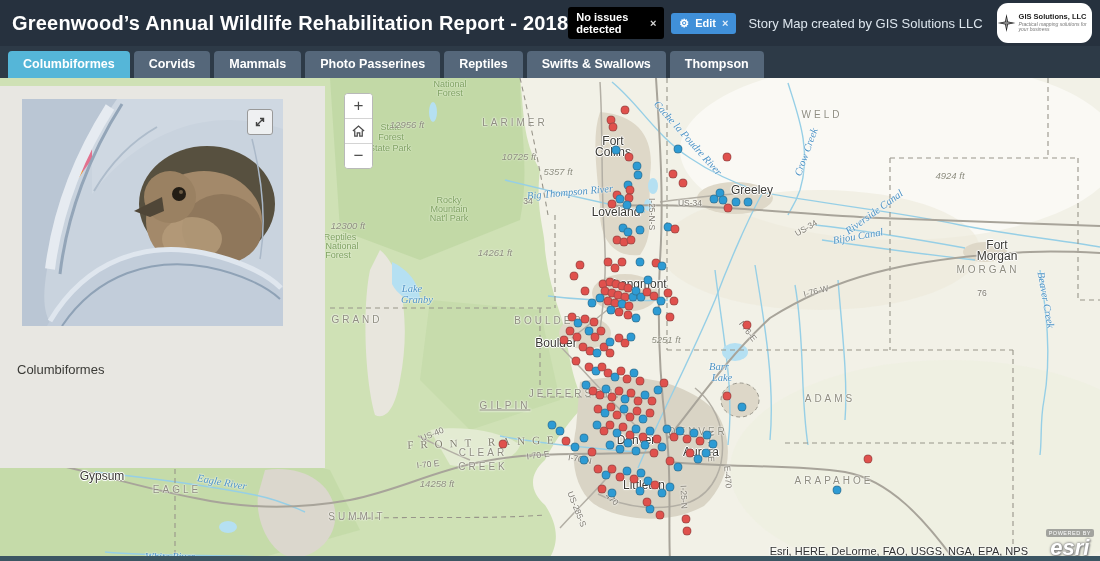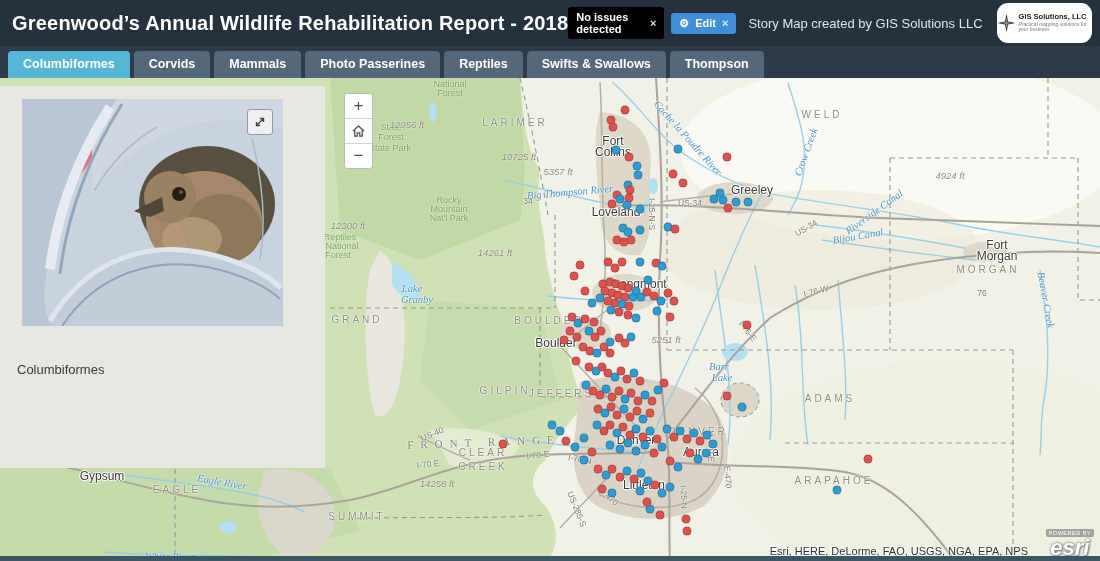--- a/index.html
+++ b/index.html
@@ -154,21 +154,21 @@
       </g>
     </svg>
 
     <div id="map-labels">
         <span class="ml county" style="left: 515px; top: 122px;">LARIMER</span>
         <span class="ml county" style="left: 822px; top: 114px;">WELD</span>
         <span class="ml county" style="left: 988px; top: 269px;">MORGAN</span>
         <span class="ml county" style="left: 357px; top: 319px;">GRAND</span>
         <span class="ml county" style="left: 549px; top: 320px;">BOULDER</span>
         <span class="ml county" style="left: 572px; top: 393px;">JEFFERSON</span>
-        <span class="ml county" style="left: 505px; top: 390px;">GILPIN</span>
+        <span class="ml county" style="left: 505px; top: 405px; text-decoration: underline;">GILPIN</span>
         <span class="ml county" style="left: 483px; top: 452px;">CLEAR</span>
         <span class="ml county" style="left: 483px; top: 466px;">CREEK</span>
         <span class="ml county" style="left: 357px; top: 516px;">SUMMIT</span>
         <span class="ml county" style="left: 177px; top: 489px;">EAGLE</span>
         <span class="ml county" style="left: 830px; top: 398px;">ADAMS</span>
         <span class="ml county" style="left: 834px; top: 480px;">ARAPAHOE</span>
         <span class="ml county" style="left: 698px; top: 431px;">DENVER</span>
         <span class="ml city" style="left: 613px; top: 141px;">Fort</span>
         <span class="ml city" style="left: 613px; top: 152px;">Collins</span>
         <span class="ml city" style="left: 616px; top: 212px;">Loveland</span>

